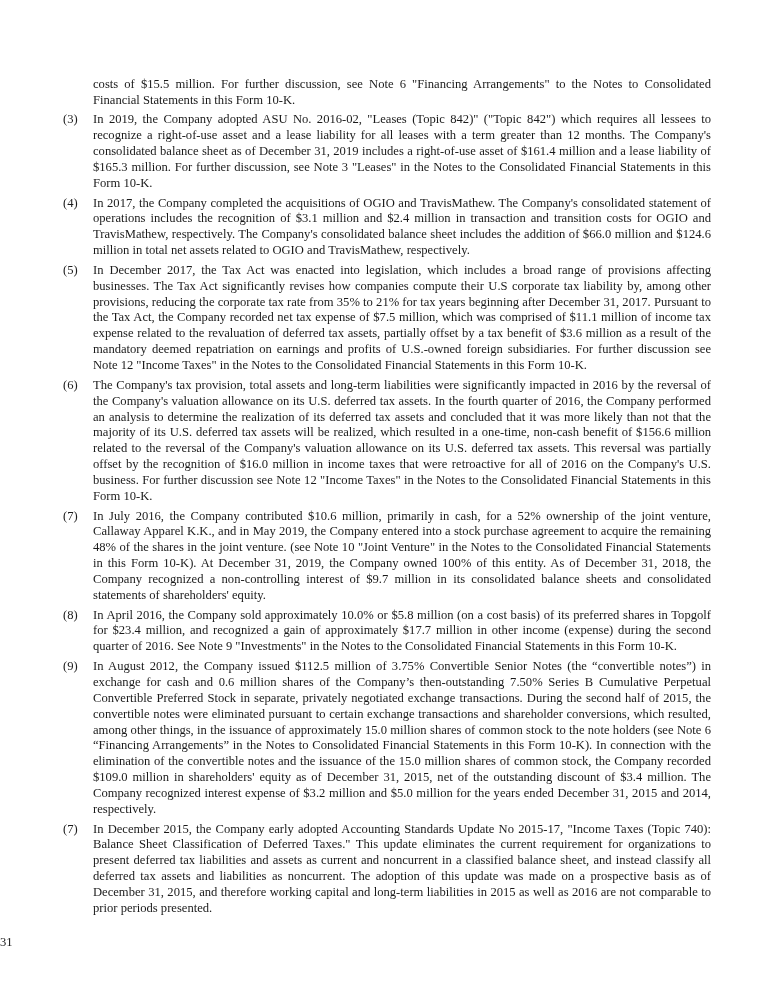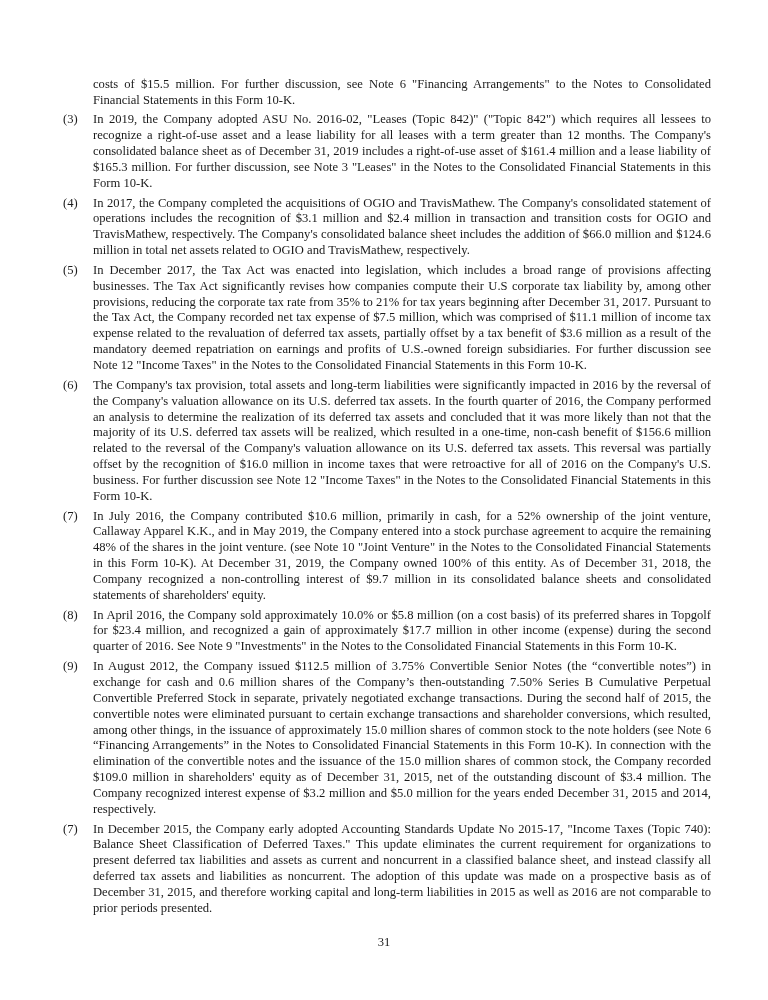--- a/index.html
+++ b/index.html
@@ -8,21 +8,21 @@
     position: absolute; left: 0; top: 0; width: 768px; height: 1000px;
     font-family: "Liberation Serif", serif;
     font-size: 12.6px; line-height: 15.9px; color: #1a1a1a;
   }
   .notes { position: absolute; left: 63px; top: 77px; width: 648px; }
   .note { display: flex; margin-bottom: 3.6px; }
   .note .num { width: 30px; flex: none; }
   .note .body { flex: 1; text-align: justify; }
   .cont { padding-left: 30px; text-align: justify; margin-bottom: 3.6px; }
   .page-number {
-    position: absolute; left: 0; width: 768px; top: 935px; text-align: center;
+    position: absolute; left: 0; width: 768px; top: 935px; 
   }
 </style>
 </head>
 <body>
 
 <div class="page">
   <div class="notes">
     <div class="cont">costs of $15.5 million. For further discussion, see Note 6 "Financing Arrangements" to the Notes to Consolidated Financial Statements in this Form 10-K.</div>
 
     <div class="note">

